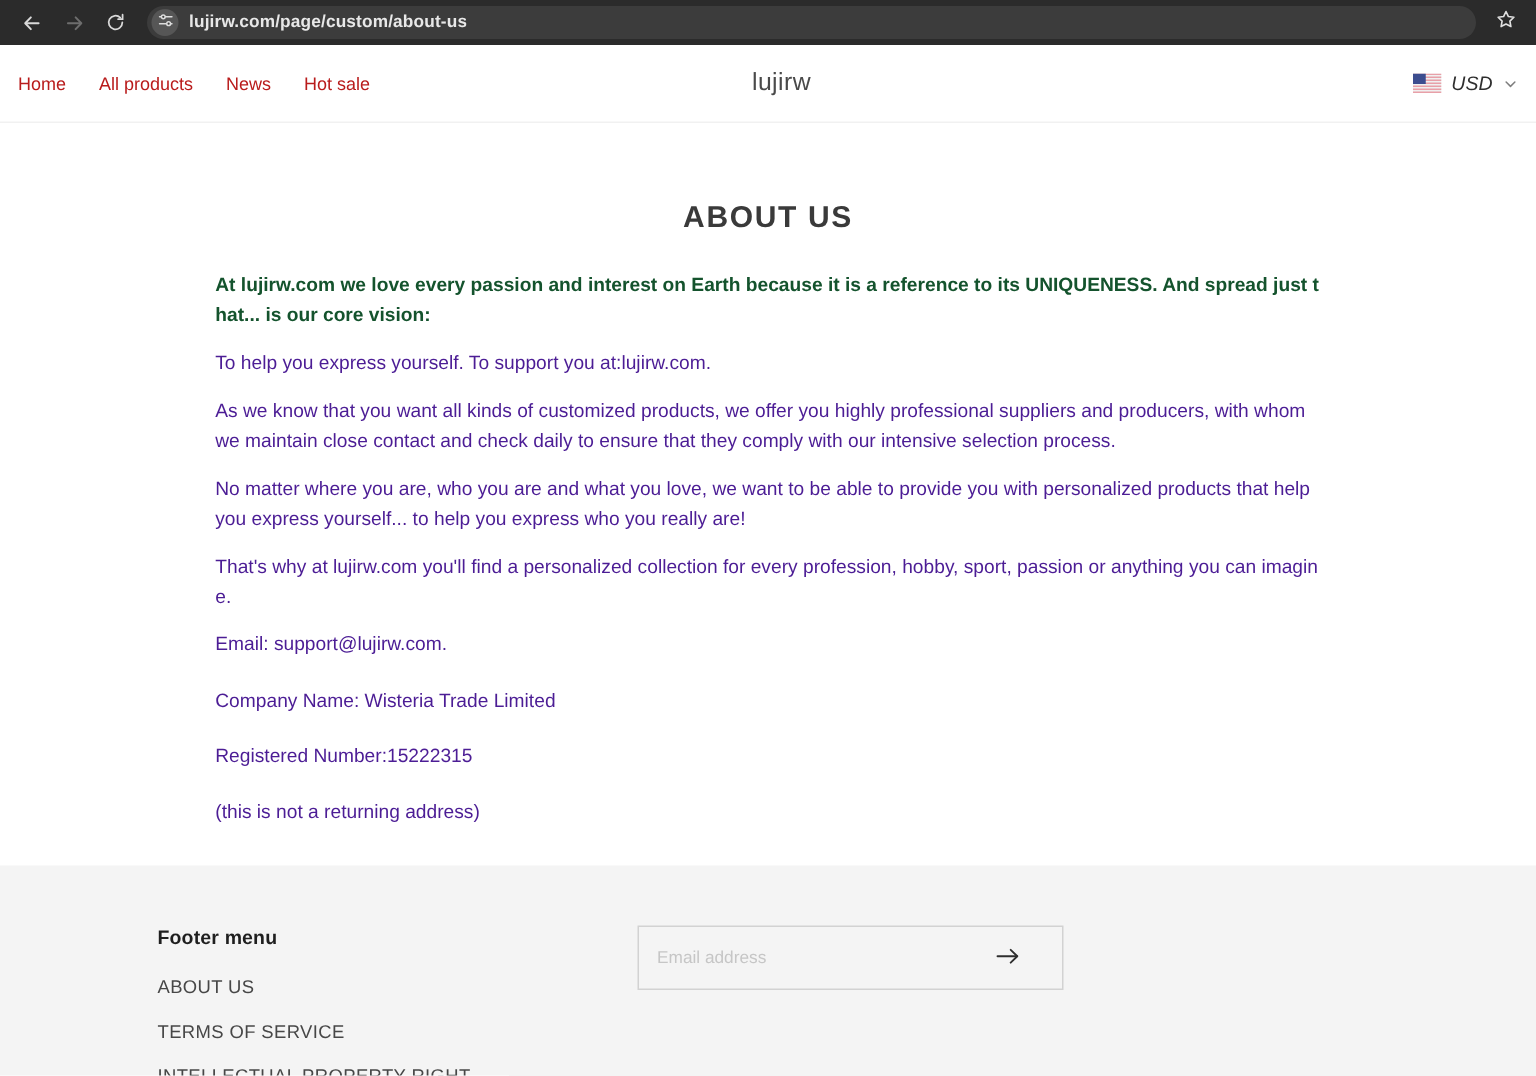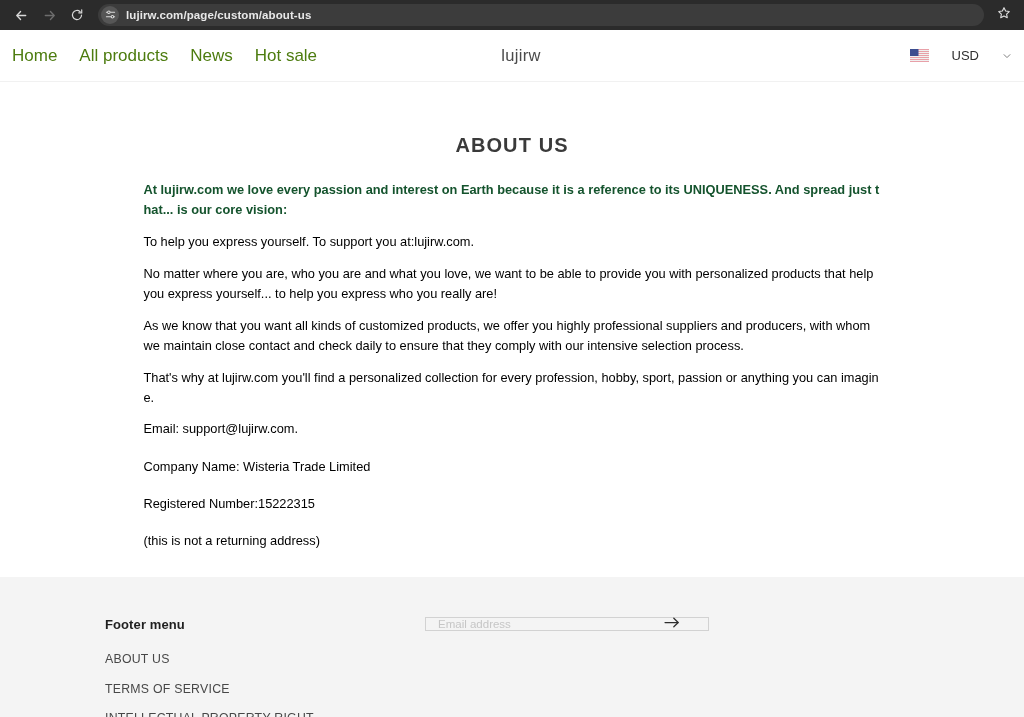--- a/index.html
+++ b/index.html
@@ -88,42 +88,43 @@
     align-items: center;
     position: relative;
     padding: 0 12px;
   }
   .main-nav {
     display: flex;
     align-items: center;
     gap: 22px;
   }
   .main-nav a {
-    font-size: 17px;
-    color: #4d7c0f;
+    font-size: 12px;
+    color: #b91c1c;
     text-decoration: none;
     white-space: nowrap;
   }
   .brand {
     position: absolute;
     left: 18px;
     right: 0;
     text-align: center;
     font-size: 16.5px;
     color: #4a4a4a;
     letter-spacing: 0.3px;
     pointer-events: none;
   }
   .currency {
     margin-left: auto;
     display: flex;
     align-items: center;
-    gap: 23px;
+    gap: 7px;
     position: relative;
     z-index: 2;
+    font-style: italic;
   }
   .flag {
     width: 19px;
     height: 13px;
     display: block;
     flex: none;
   }
   .currency-label {
     font-size: 13px;
     color: #2f2f2f;
@@ -150,21 +151,21 @@
   }
   .article {
     width: 737px;
     margin: 0 auto;
     padding-top: 23px;
     word-break: break-all;
   }
   .article p {
     font-size: 12.8px;
     line-height: 1.58;
-    color: #000000;
+    color: #4c1d95;
     margin-bottom: 11.5px;
   }
   .article p.lead {
     font-weight: bold;
     color: #14532d;
   }
   .article p.spaced-top {
   }
   .article p.info {
     margin-bottom: 17px;
@@ -203,21 +204,21 @@
     letter-spacing: 0.25px;
   }
   .newsletter {
     width: 284px;
     margin-left: 0;
     position: relative;
     flex: none;
   }
   .newsletter-field {
     width: 284px;
-    height: 14px;
+    height: 43px;
     border: 1px solid #d2d2d2;
     background: transparent;
     display: flex;
     align-items: center;
     padding: 0 26px 0 12px;
   }
   .newsletter-field input {
     flex: 1;
     border: none;
     outline: none;
@@ -324,22 +325,22 @@
     </span>
   </div>
 </header>
 
 <main class="content">
   <h1 class="page-title">ABOUT US</h1>
 
   <div class="article">
     <p class="lead">At lujirw.com we love every passion and interest on Earth because it is a reference to its UNIQUENESS. And spread just that... is our core vision:</p>
     <p>To help you express yourself. To support you at:lujirw.com.</p>
+    <p>As we know that you want all kinds of customized products, we offer you highly professional suppliers and producers, with whom we maintain close contact and check daily to ensure that they comply with our intensive selection process.</p>
     <p>No matter where you are, who you are and what you love, we want to be able to provide you with personalized products that help you express yourself... to help you express who you really are!</p>
-    <p>As we know that you want all kinds of customized products, we offer you highly professional suppliers and producers, with whom we maintain close contact and check daily to ensure that they comply with our intensive selection process.</p>
     <p>That's why at lujirw.com you'll find a personalized collection for every profession, hobby, sport, passion or anything you can imagine.</p>
 
     <p class="info spaced-top">Email: support@lujirw.com.</p>
     <p class="info">Company Name: Wisteria Trade Limited</p>
     <p class="info">Registered Number:15222315</p>
     <p class="info">(this is not a returning address)</p>
   </div>
 </main>
 
 <footer class="site-footer">

